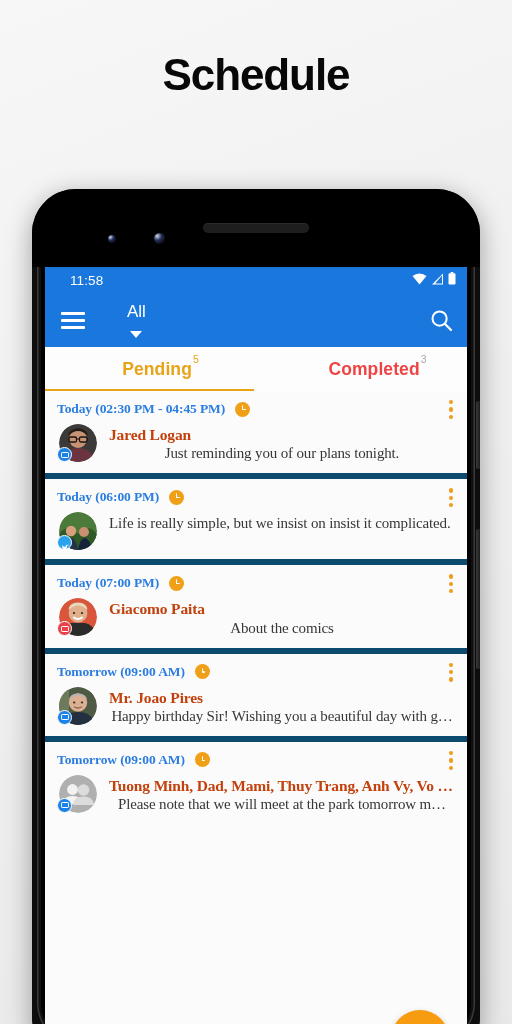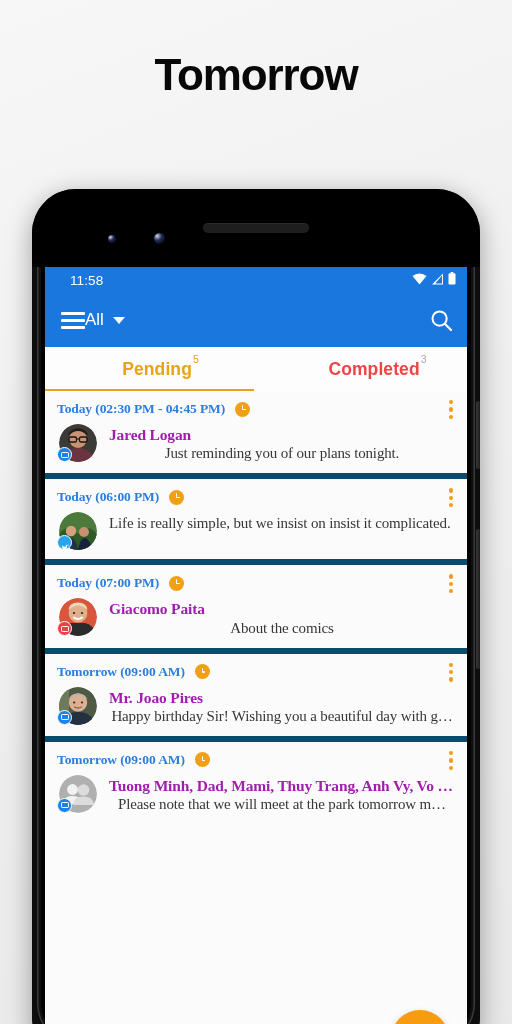--- a/index.html
+++ b/index.html
@@ -102,21 +102,21 @@
   .appbar {
     height: 54px;
     background: #1977dd;
     display: flex; align-items: center;
     padding: 0 14px 0 16px;
   }
   .hamburger { width: 24px; display: flex; flex-direction: column; gap: 4px; cursor: pointer; }
   .hamburger i { display: block; height: 3px; background: #fff; border-radius: 1px; }
   .filter {
     display: flex; align-items: center; gap: 9px;
-    cursor: pointer;
+    margin-left: 42px; cursor: pointer; flex-direction: column;
   }
   .filter-label { color: #fff; font-size: 17px; }
   .caret {
     width: 0; height: 0;
     border-left: 6px solid transparent;
     border-right: 6px solid transparent;
     border-top: 7px solid #fff;
   }
   .search-btn { margin-left: auto; cursor: pointer; display: flex; }
 
@@ -173,21 +173,21 @@
     display: flex; align-items: center; justify-content: center;
   }
   .badge.messenger { background: #1b82e8; }
   .badge.twitter   { background: #2aa3ef; }
   .badge.gmail     { background: #e8414a; }
   .badge-glyph { width: 8px; height: 6px; border: 1.3px solid #fff; border-radius: 1.2px; }
   .badge.twitter .badge-glyph { border: none; width: 9px; height: 9px; }
 
   .row-text { flex: 1; min-width: 0; padding-top: 1px; }
   .row-name {
-    font-size: 15.5px; font-weight: bold; color: #a21caf;
+    font-size: 15.5px; font-weight: bold; color: #c2410c;
     white-space: nowrap; overflow: hidden; text-overflow: ellipsis;
     letter-spacing: -0.15px; line-height: 1.25;
   }
   .row-msg {
     font-size: 15px; color: #373737; line-height: 1.33;
     letter-spacing: -0.15px;
   }
   .row-msg.clamp1 { white-space: nowrap; overflow: hidden; text-overflow: ellipsis; text-align: center; }
   .row-msg.two { margin-top: 1px; }
 
@@ -199,21 +199,21 @@
     background: #f79c10;
     display: flex; align-items: center; justify-content: center;
     box-shadow: 0 3px 7px rgba(0,0,0,0.24);
     cursor: pointer;
   }
 </style>
 </head>
 <body>
 
 <div class="promo">
-  <div class="promo-title">Tomorrow</div>
+  <div class="promo-title">Schedule</div>
 </div>
 
 <div class="phone">
   <div class="phone-inner-ring"></div>
   <div class="bezel-top">
     <div class="speaker"></div>
     <div class="cam cam-a"></div>
     <div class="cam cam-b"></div>
   </div>
   <div class="side-btn power"></div>

